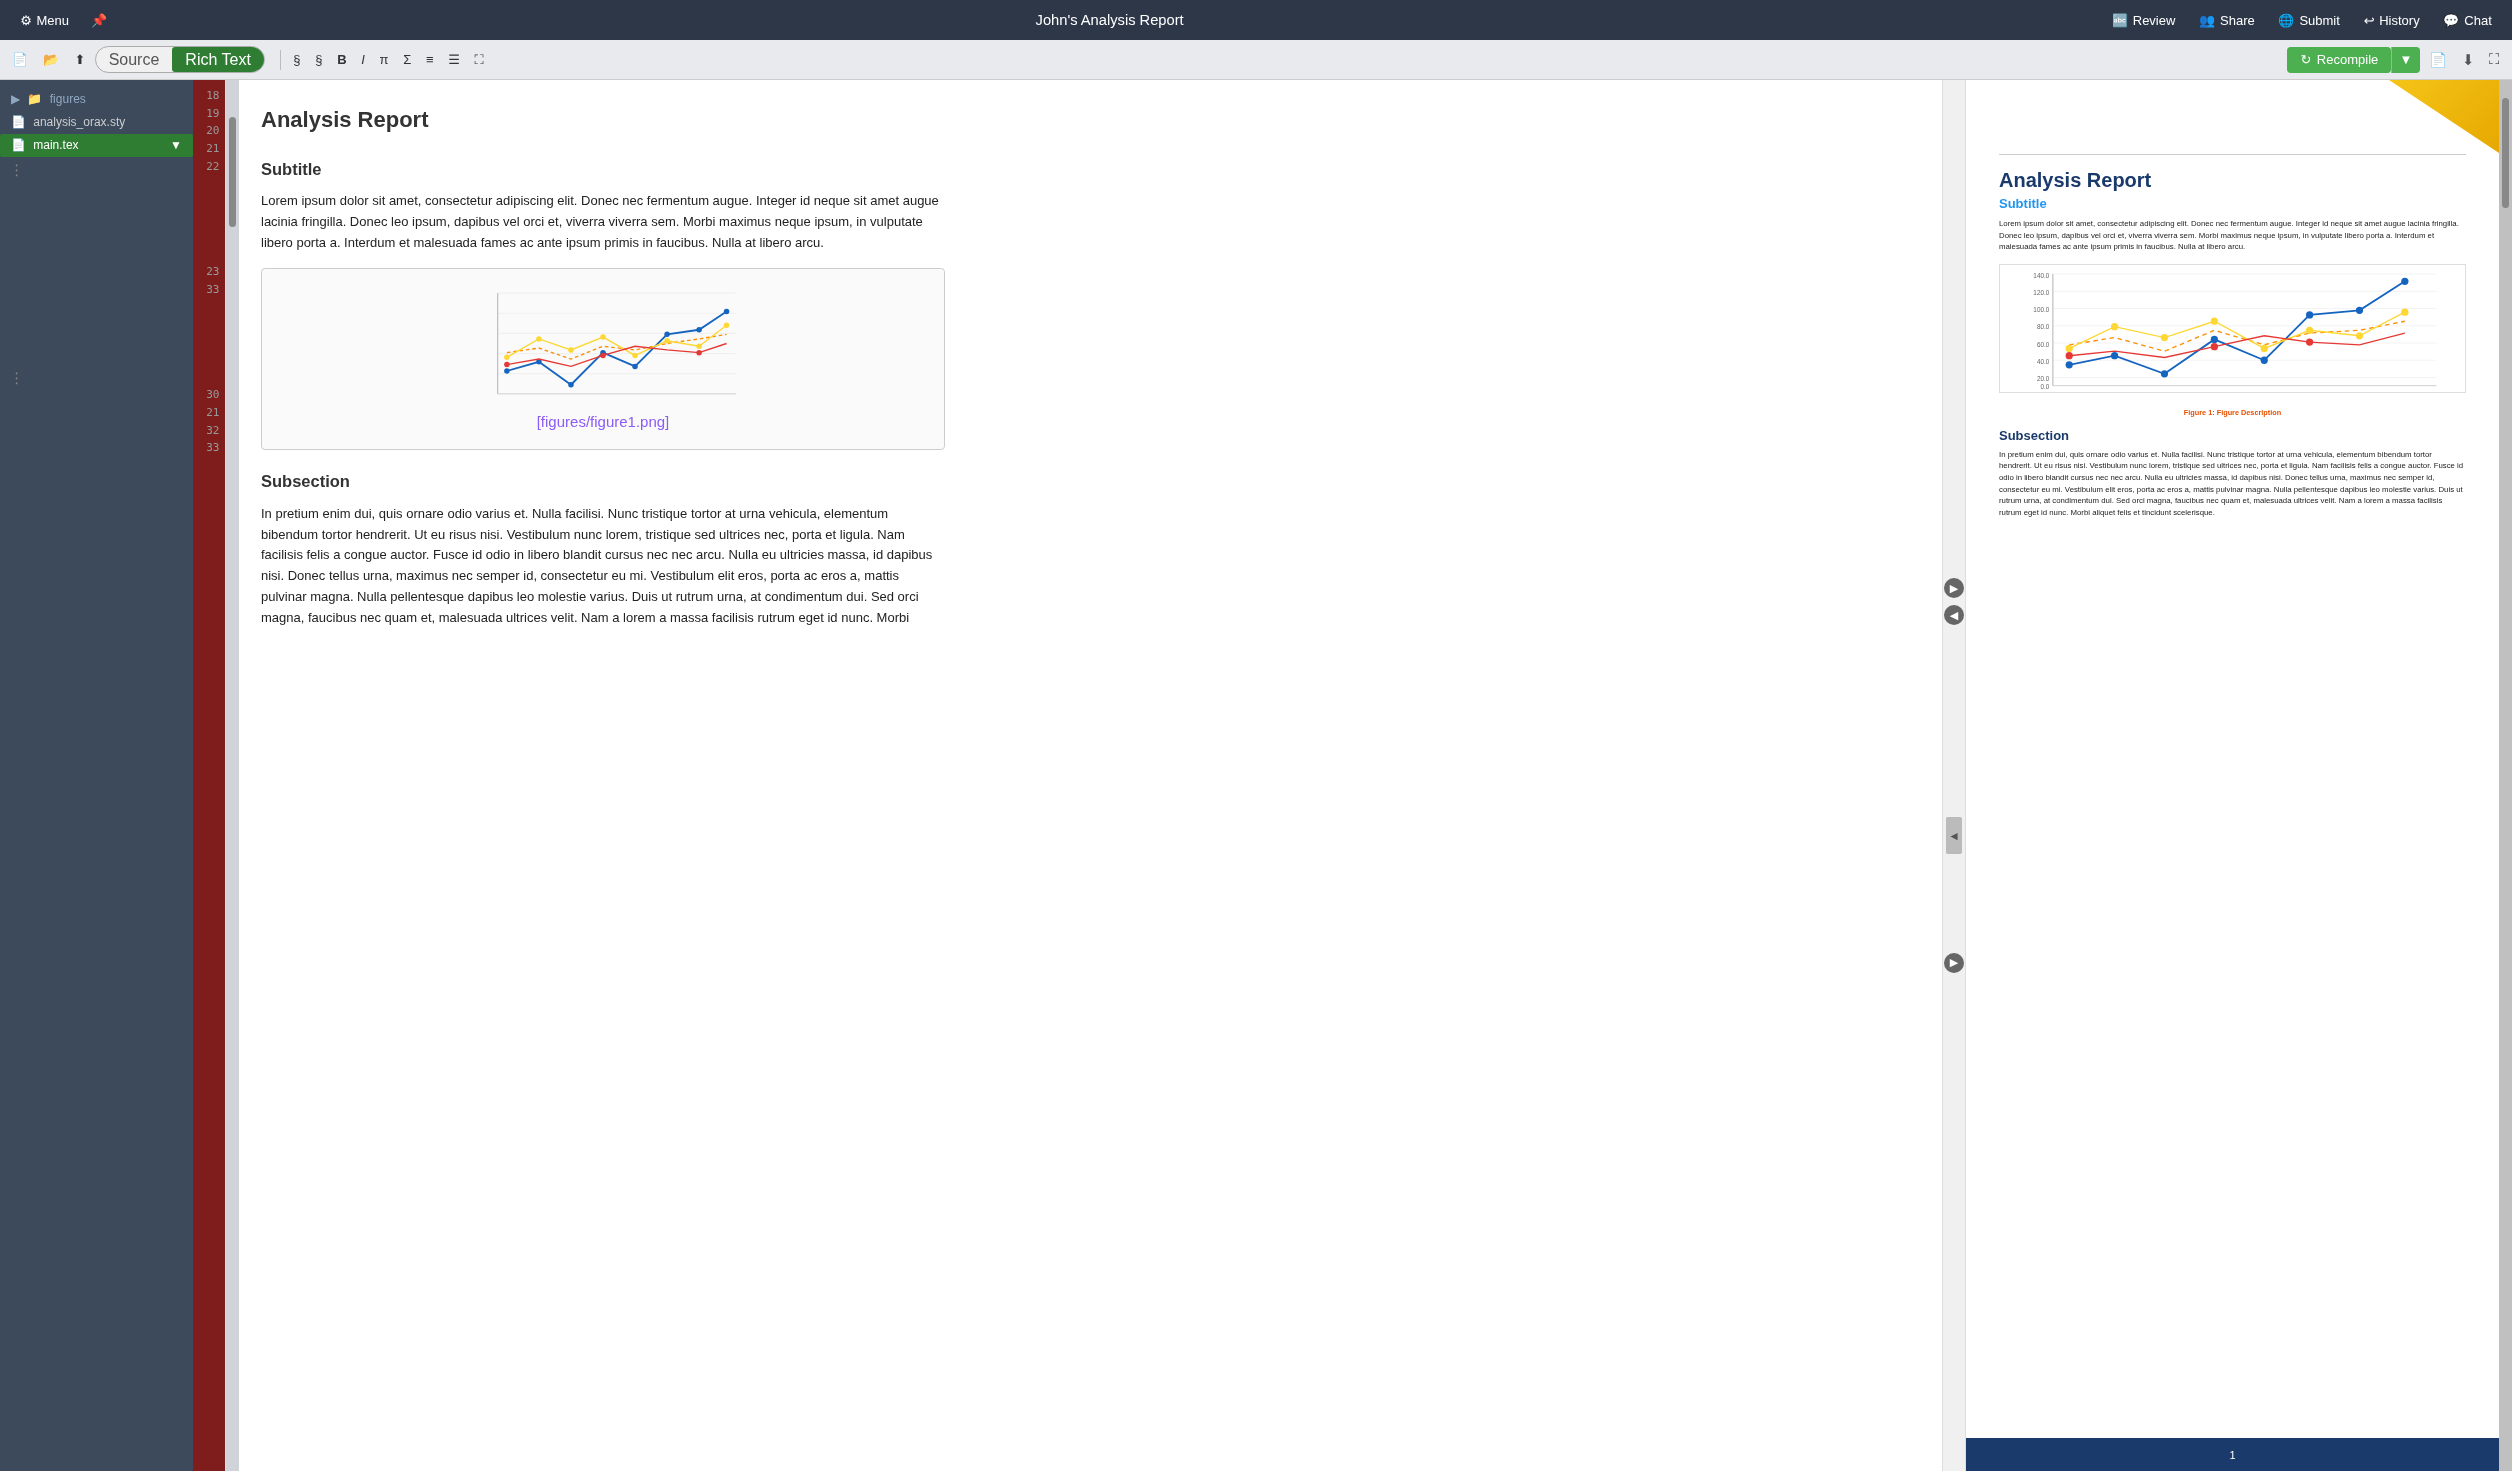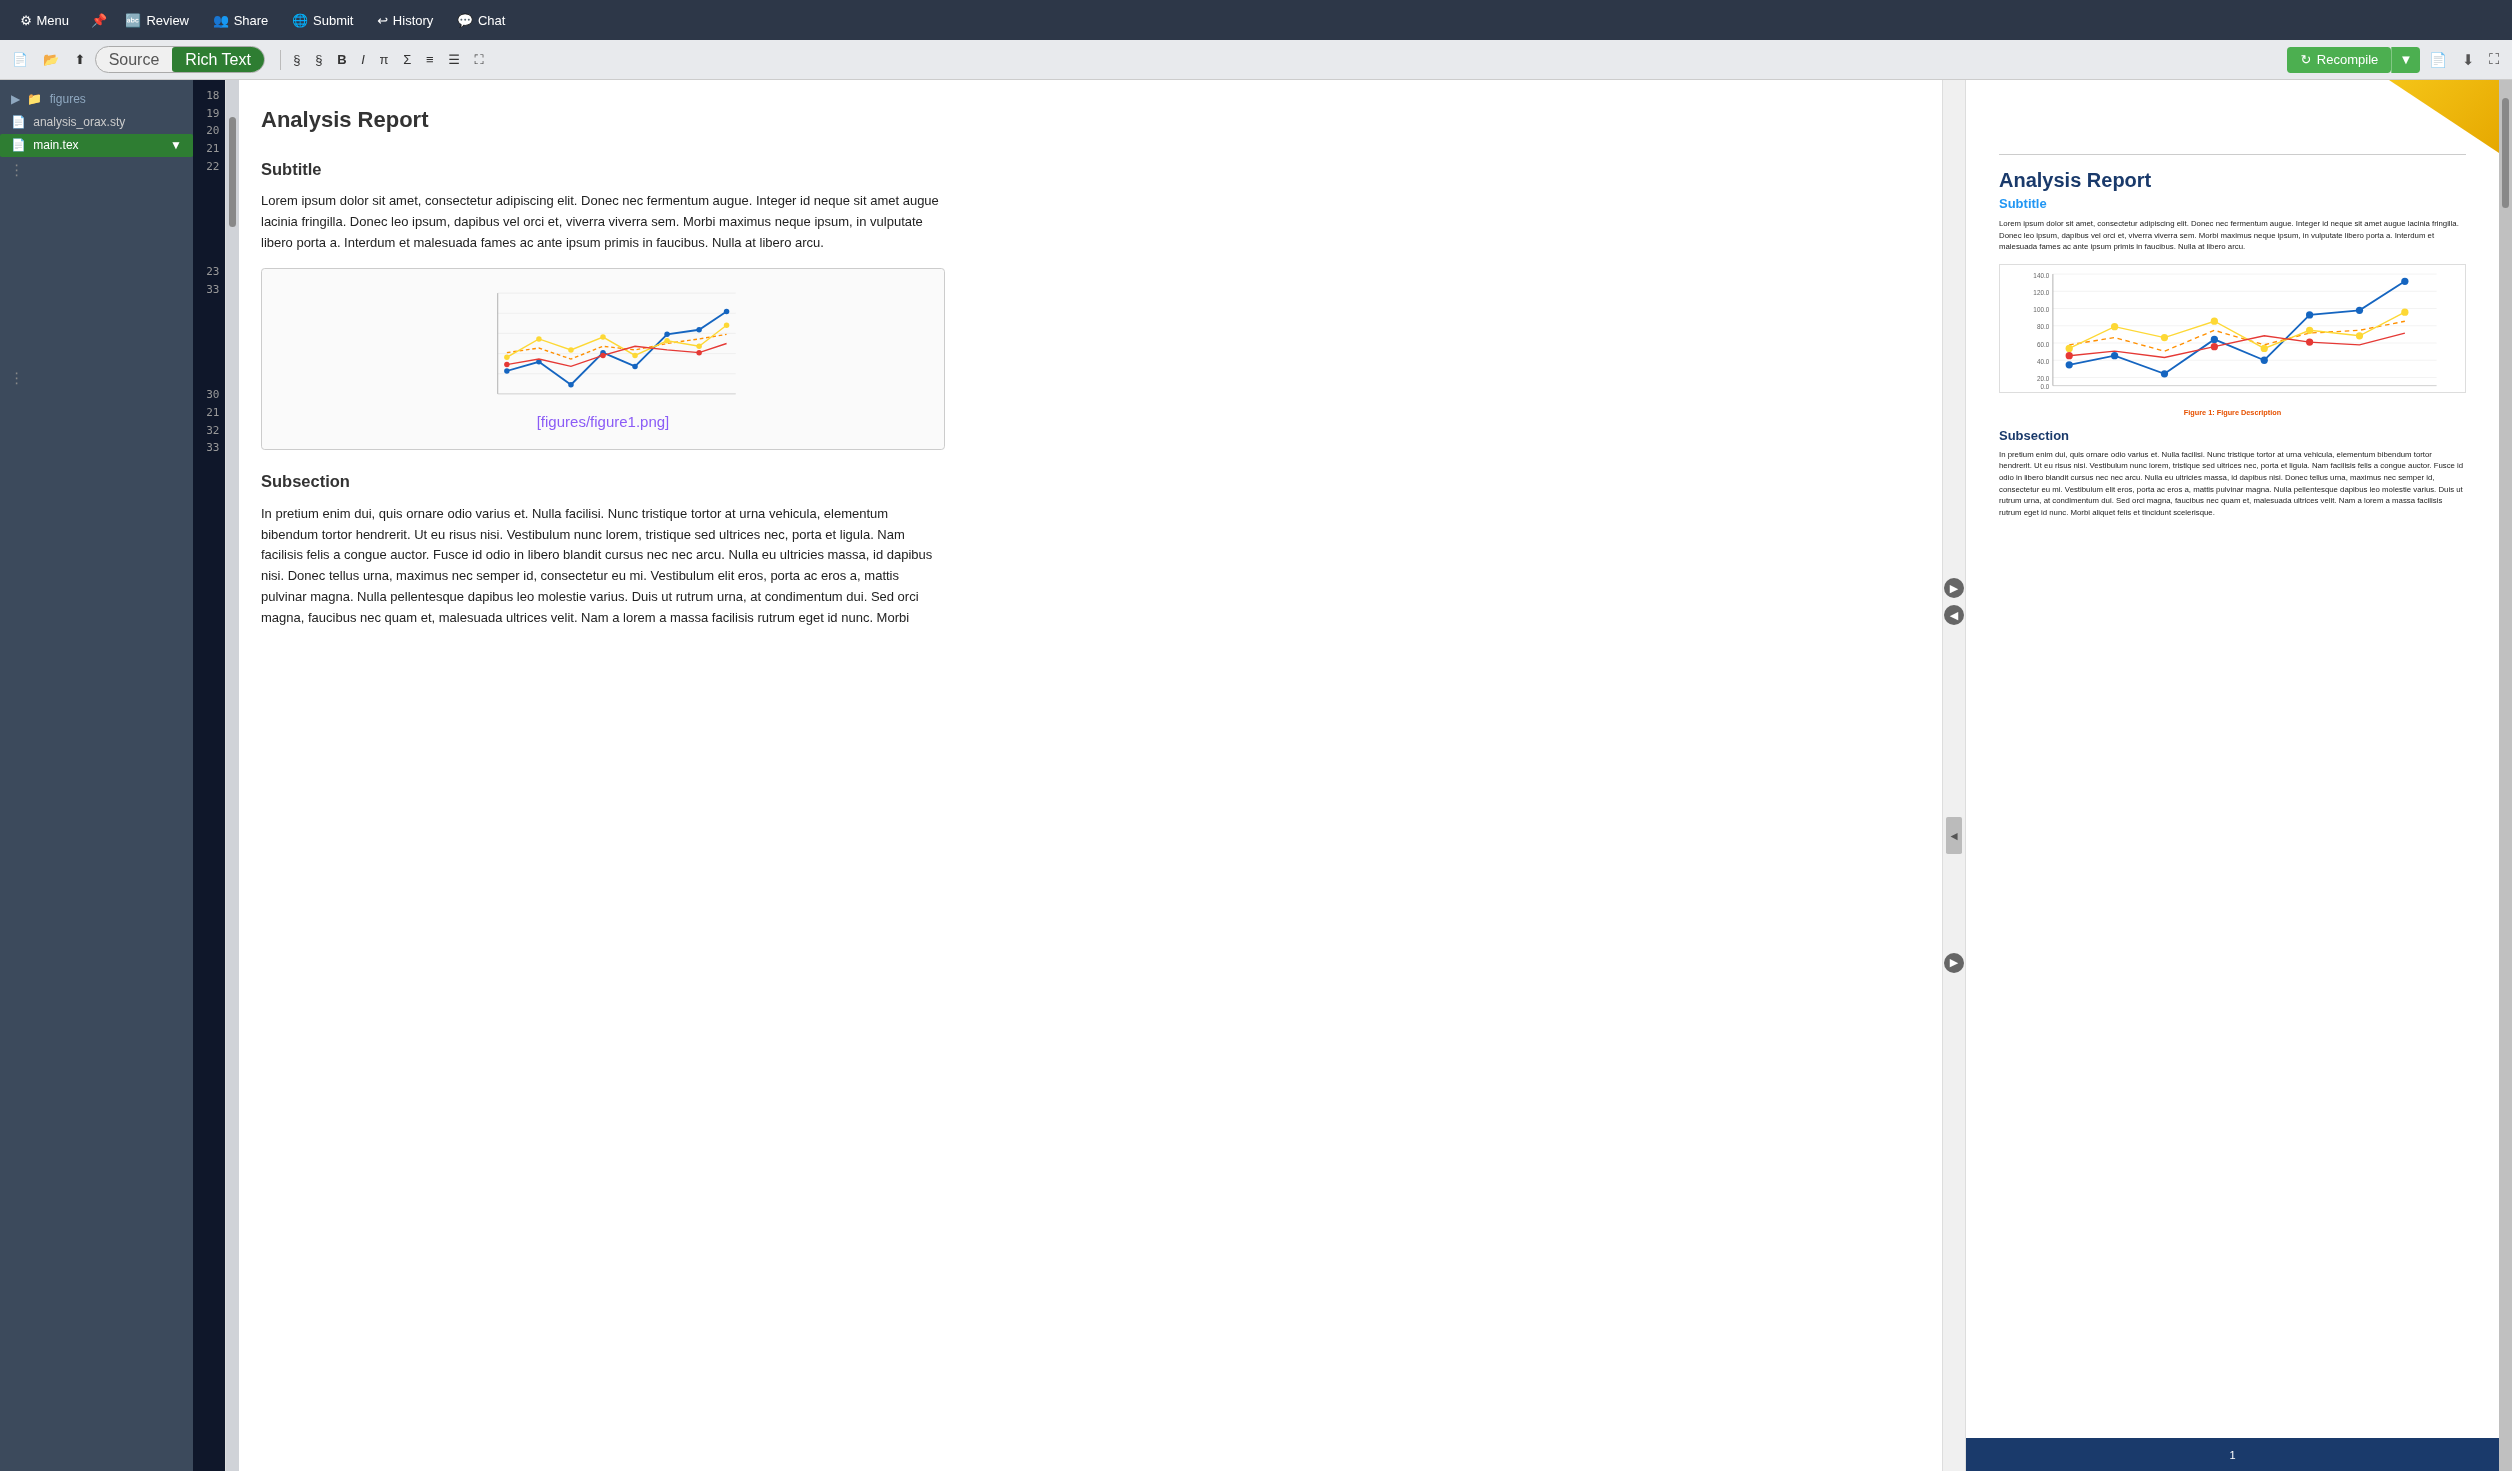--- a/index.html
+++ b/index.html
@@ -94,21 +94,21 @@
 
     
     .editor-area {
       display: flex;
       flex: 1;
       background: white;
       overflow: hidden;
       min-width: 0;
     }
     .line-numbers {
-      background: #0f172a;
+      background: #7f1d1d;
       border-right: 0.9px solid #ddd;
       padding: 7.3px 5.5px;
       font-family: monospace;
       font-size: 11px;
       color: #999;
       text-align: right;
       min-width: 33px;
       overflow: hidden;
       line-height: 1.6;
       flex-shrink: 0;
@@ -205,20 +205,21 @@
 <div class="top-nav">
   <div class="top-nav-left">
     <button class="nav-btn">
       <span>⚙</span>
       <span>Menu</span>
     </button>
     <button class="nav-btn">
       <span>📌</span>
     </button>
   </div>
+  <div class="top-nav-center">John's Analysis Report</div>
   <div class="top-nav-right">
     <button class="nav-btn">
       <span>🔤</span>
       <span>Review</span>
     </button>
     <button class="nav-btn">
       <span>👥</span>
       <span>Share</span>
     </button>
     <button class="nav-btn">

